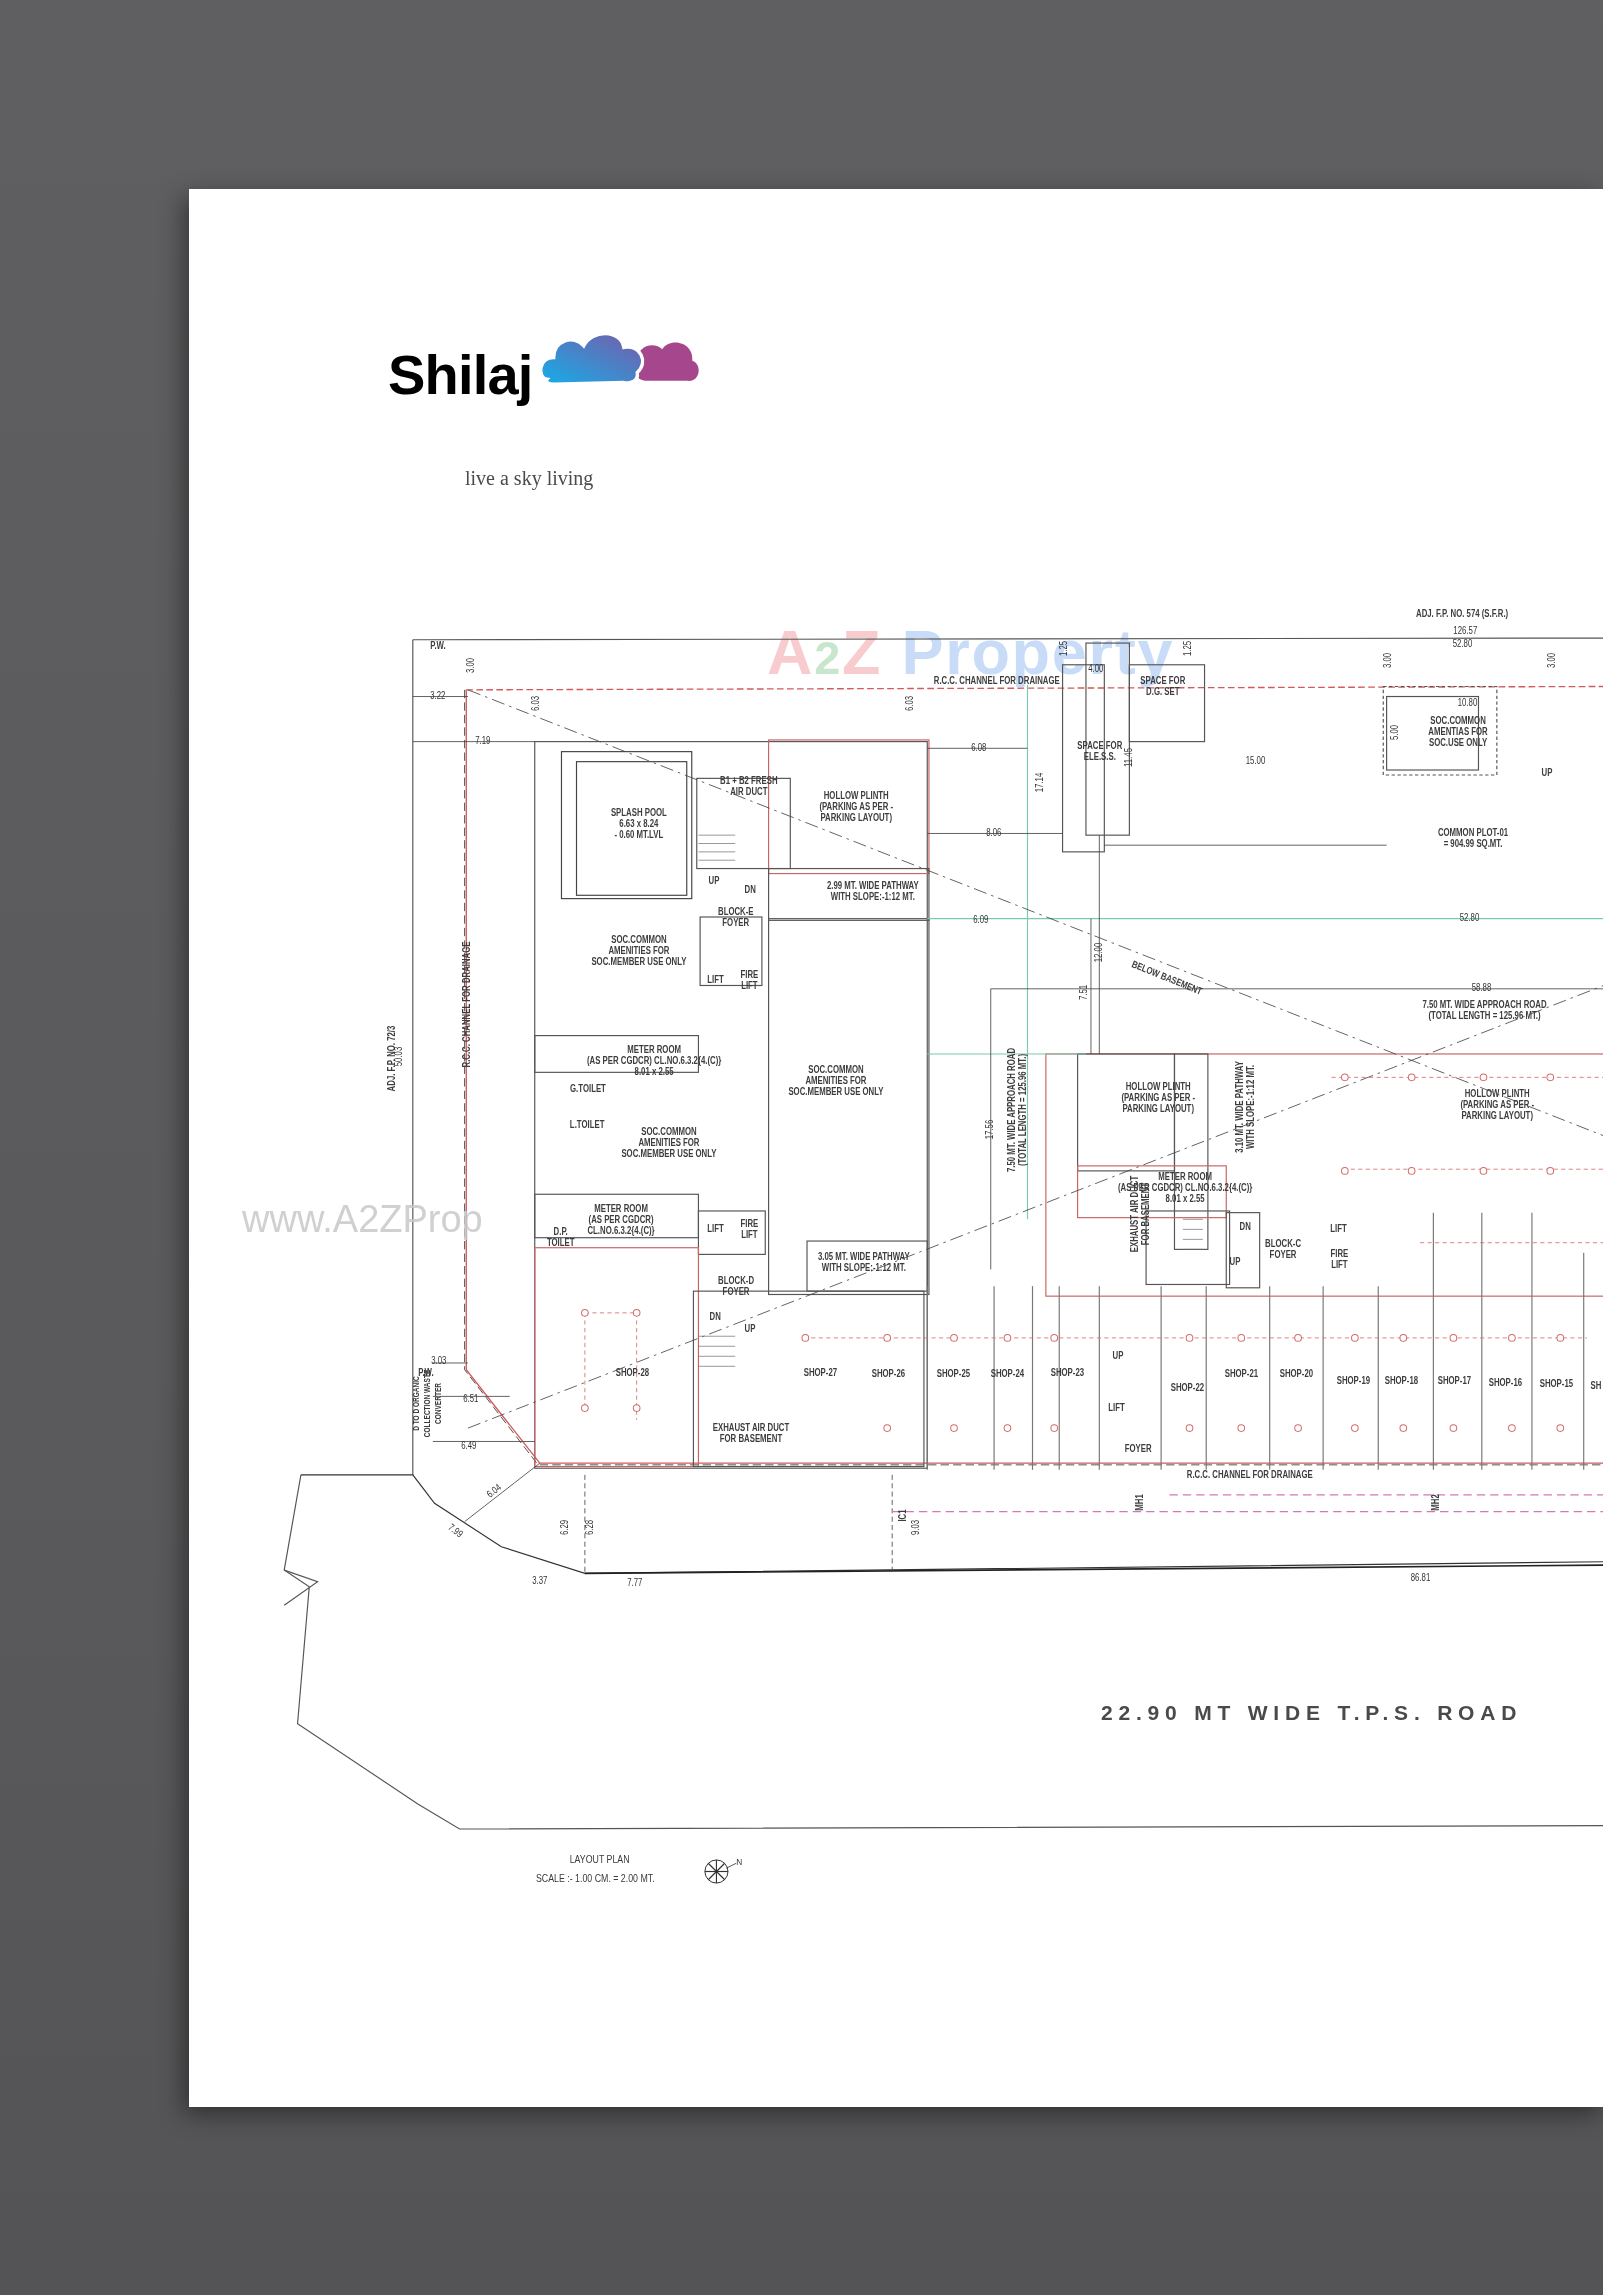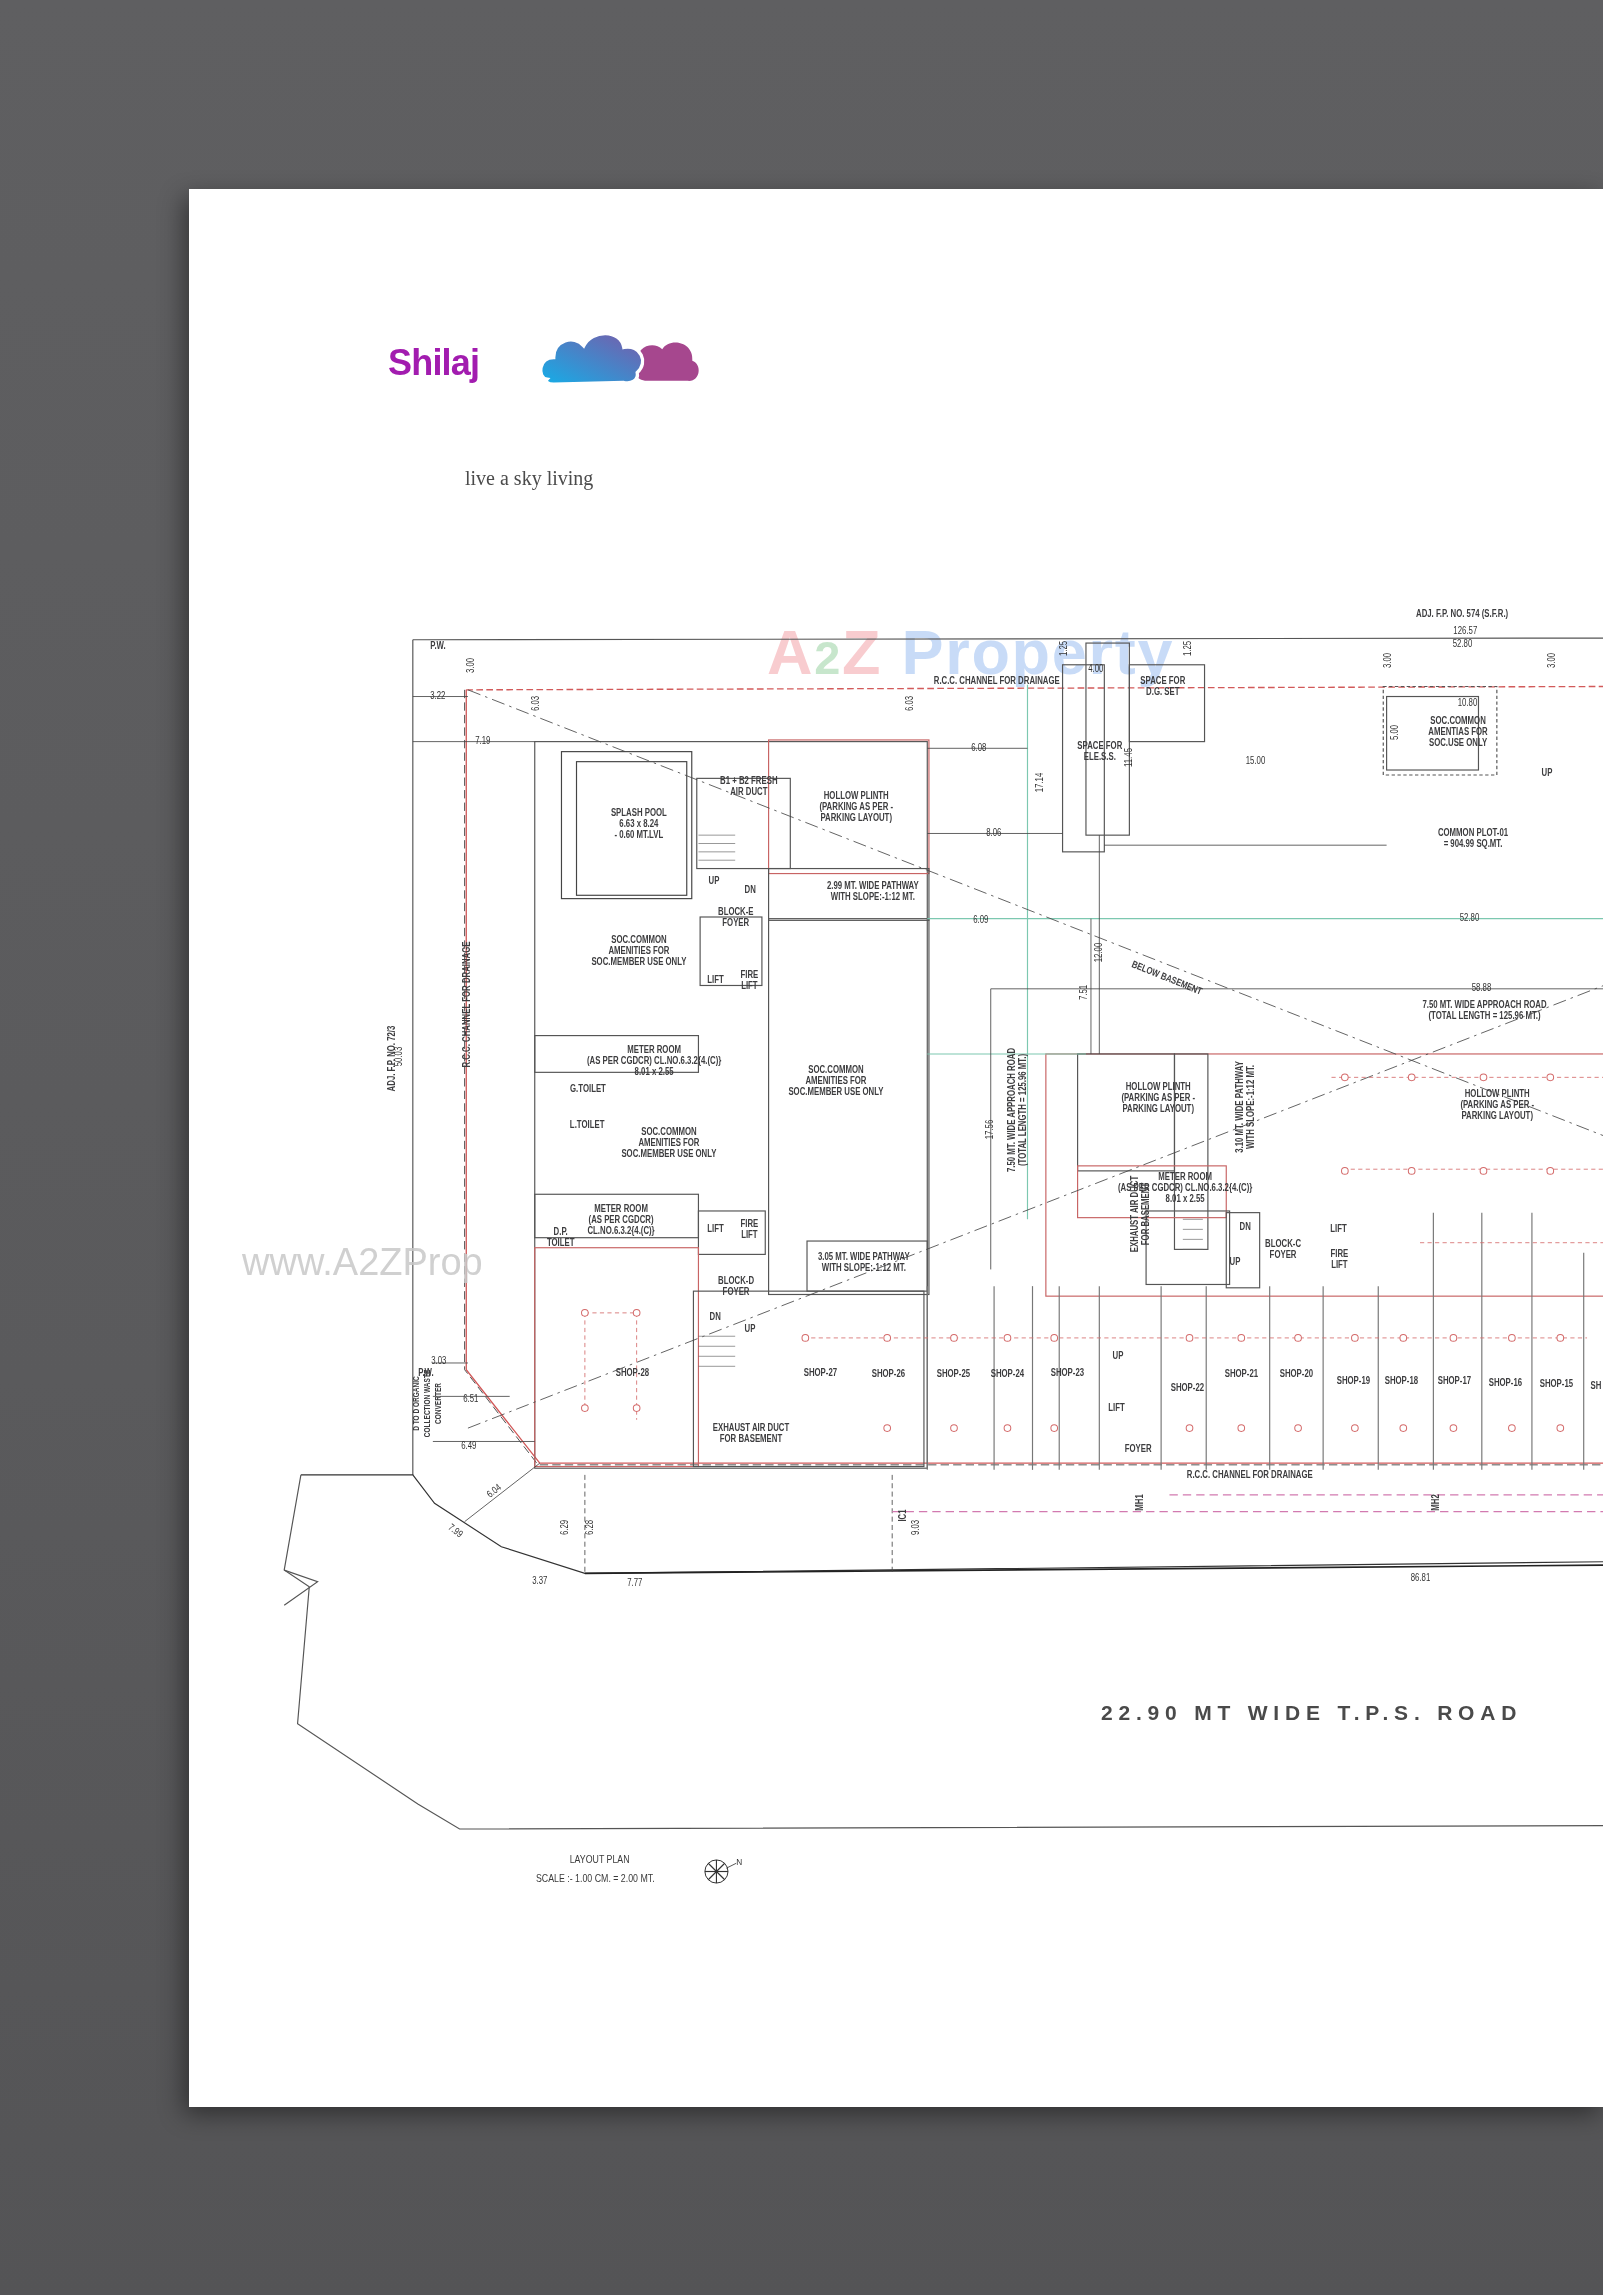--- a/index.html
+++ b/index.html
@@ -14,25 +14,25 @@
   }
   .plan { position:absolute; left:0; top:0; }
   .lbl {
     position:absolute; color:#3d3d3f; font-family:"Liberation Sans", sans-serif;
     font-weight:bold; font-size:10px; line-height:11px; text-align:center;
     transform:scaleX(0.78); transform-origin:center; white-space:pre; letter-spacing:0;
   }
   .dim { font-weight:normal; font-size:10px; color:#333; }
   .rot { transform: rotate(-90deg) scaleX(0.78); }
   .logo { position:absolute; left:200px; top:142px; width:351px; height:209px; }
-  .logo .shilaj { position:absolute; left:0; top:25px; font-family:"Liberation Sans",sans-serif; font-weight:bold; font-size:36px; color:#a21caf; letter-spacing:-0.8px; }
+  .logo .shilaj { position:absolute; left:0; top:25px; font-family:"Liberation Sans",sans-serif; font-weight:bold; font-size:56px; color:#000000; letter-spacing:-0.8px; }
   .logo .sky { position:absolute; left:77px; top:33px; font-family:"Liberation Sans",sans-serif; font-weight:bold; font-size:107px; color:#b98f48; letter-spacing:-5px; line-height:107px; }
   .logo .tag { position:absolute; left:77px; top:150px; font-family:"Liberation Serif",serif; font-size:20px; color:#4b4b4b; }
   .wm-top { position:absolute; left:580px; top:429px; font-family:"Liberation Sans",sans-serif; font-weight:bold; font-size:62px; letter-spacing:1.7px; opacity:0.28; }
-  .wm-side { position:absolute; left:53px; top:1006px; font-family:"Liberation Sans",sans-serif; font-size:38px; color:#c8c8c8; opacity:0.85;margin-top:43px; }
+  .wm-side { position:absolute; left:53px; top:1006px; font-family:"Liberation Sans",sans-serif; font-size:38px; color:#c8c8c8; opacity:0.85; }
   .road { position:absolute; left:911px; top:1504px; font-family:"Liberation Sans",sans-serif; font-weight:bold; font-size:21px; letter-spacing:5.8px; color:#4a4a4a; }
   .legend { position:absolute; left:347px; top:1662px;text-align:center; }
   .legend .t { font-size:11px; color:#3a3a3a; transform:scaleX(0.8); transform-origin:left; white-space:nowrap; font-family:"Liberation Sans",sans-serif; }
 </style>
 </head>
 <body>
 
 <div class="sheet"></div>
 
 <div class="logo" style="left:388px;top:317px;">

